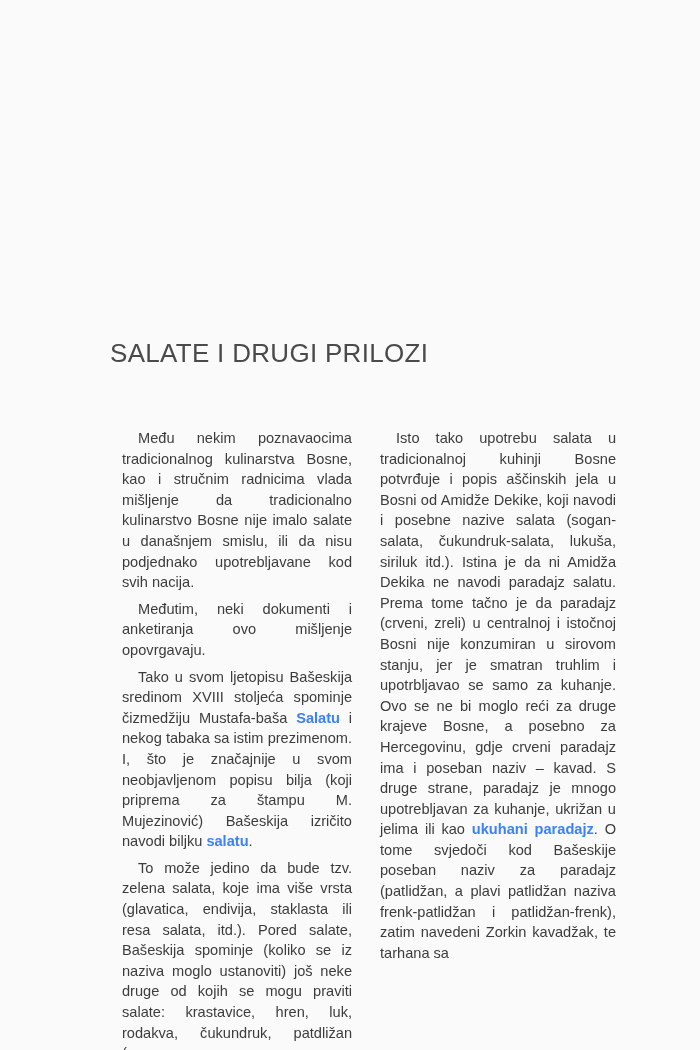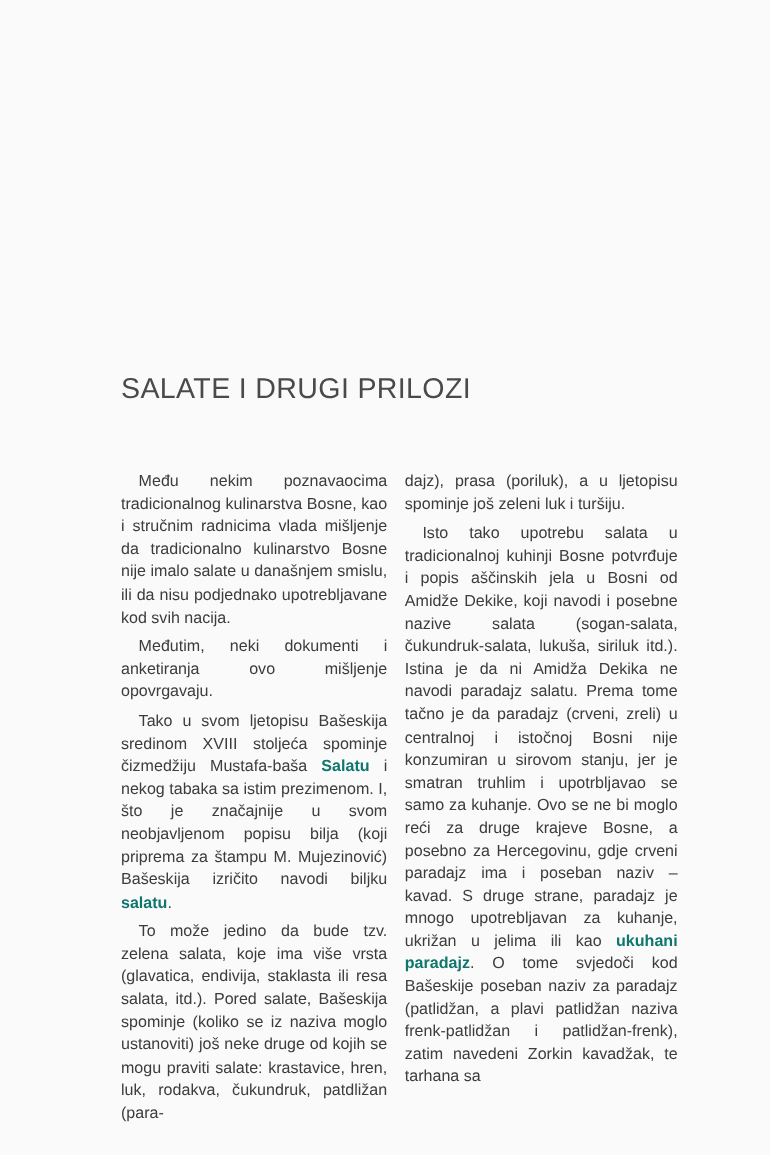--- a/index.html
+++ b/index.html
@@ -25,34 +25,33 @@
   .col {
     position: absolute;
     top: 428px;
     font-size: 14.6px;
     line-height: 20.6px;
     text-align: justify;
     color: #3c3c3c;
   }
   .col-left { left: 110px; width: 242px; }
   .col-right { left: 368px; width: 248px; }
-  .col p { margin: 0 0 6px 0; text-indent: 16px; }
+  .col p { margin: 0 0 6px 12px; text-indent: 16px; }
   .col p.cont { text-indent: 0; }
-  .col b { font-weight: bold; color: #0f766e; }
+  .col b { font-weight: bold; color: #3b82f6; }
 </style>
 </head>
 <body>
 
 <h1 class="title">
   <span>SALATE I DRUGI PRILOZI</span>
 </h1>
 
 <div class="col col-left">
   <p>Među nekim poznavaocima tradicionalnog kulinarstva Bosne, kao i stručnim radnicima vlada mišljenje da tradicionalno kulinarstvo Bosne nije imalo salate u današnjem smislu, ili da nisu podjednako upotrebljavane kod svih nacija.</p>
   <p>Međutim, neki dokumenti i anketiranja ovo mišljenje opovrgavaju.</p>
   <p><span>Tako u svom ljetopisu Bašeskija sredinom XVIII stoljeća spominje čizmedžiju Mustafa-baša </span><b>Salatu</b><span> i nekog tabaka sa istim prezimenom. I, što je značajnije u svom neobjavljenom popisu bilja (koji priprema za štampu M. Mujezinović) Bašeskija izričito navodi biljku </span><b>salatu</b><span>.</span></p>
   <p>To može jedino da bude tzv. zelena salata, koje ima više vrsta (glavatica, endivija, staklasta ili resa salata, itd.). Pored salate, Bašeskija spominje (koliko se iz naziva moglo ustanoviti) još neke druge od kojih se mogu praviti salate: krastavice, hren, luk, rodakva, čukundruk, patdližan (para-</p>
 </div>
 
 <div class="col col-right">
-  <p class="cont">dajz), prasa (poriluk), a u ljetopisu spominje još zeleni luk i turšiju.</p>
   <p><span>Isto tako upotrebu salata u tradicionalnoj kuhinji Bosne potvrđuje i popis aščinskih jela u Bosni od Amidže Dekike, koji navodi i posebne nazive salata (sogan-salata, čukundruk-salata, lukuša, siriluk itd.). Istina je da ni Amidža Dekika ne navodi paradajz salatu. Prema tome tačno je da paradajz (crveni, zreli) u centralnoj i istočnoj Bosni nije konzumiran u sirovom stanju, jer je smatran truhlim i upotrbljavao se samo za kuhanje. Ovo se ne bi moglo reći za druge krajeve Bosne, a posebno za Hercegovinu, gdje crveni paradajz ima i poseban naziv – kavad. S druge strane, paradajz je mnogo upotrebljavan za kuhanje, ukrižan u jelima ili kao </span><b>ukuhani paradajz</b><span>. O tome svjedoči kod Bašeskije poseban naziv za paradajz (patlidžan, a plavi patlidžan naziva frenk-patlidžan i patlidžan-frenk), zatim navedeni Zorkin kavadžak, te tarhana sa</span></p>
 </div>
 
 </body></html>

